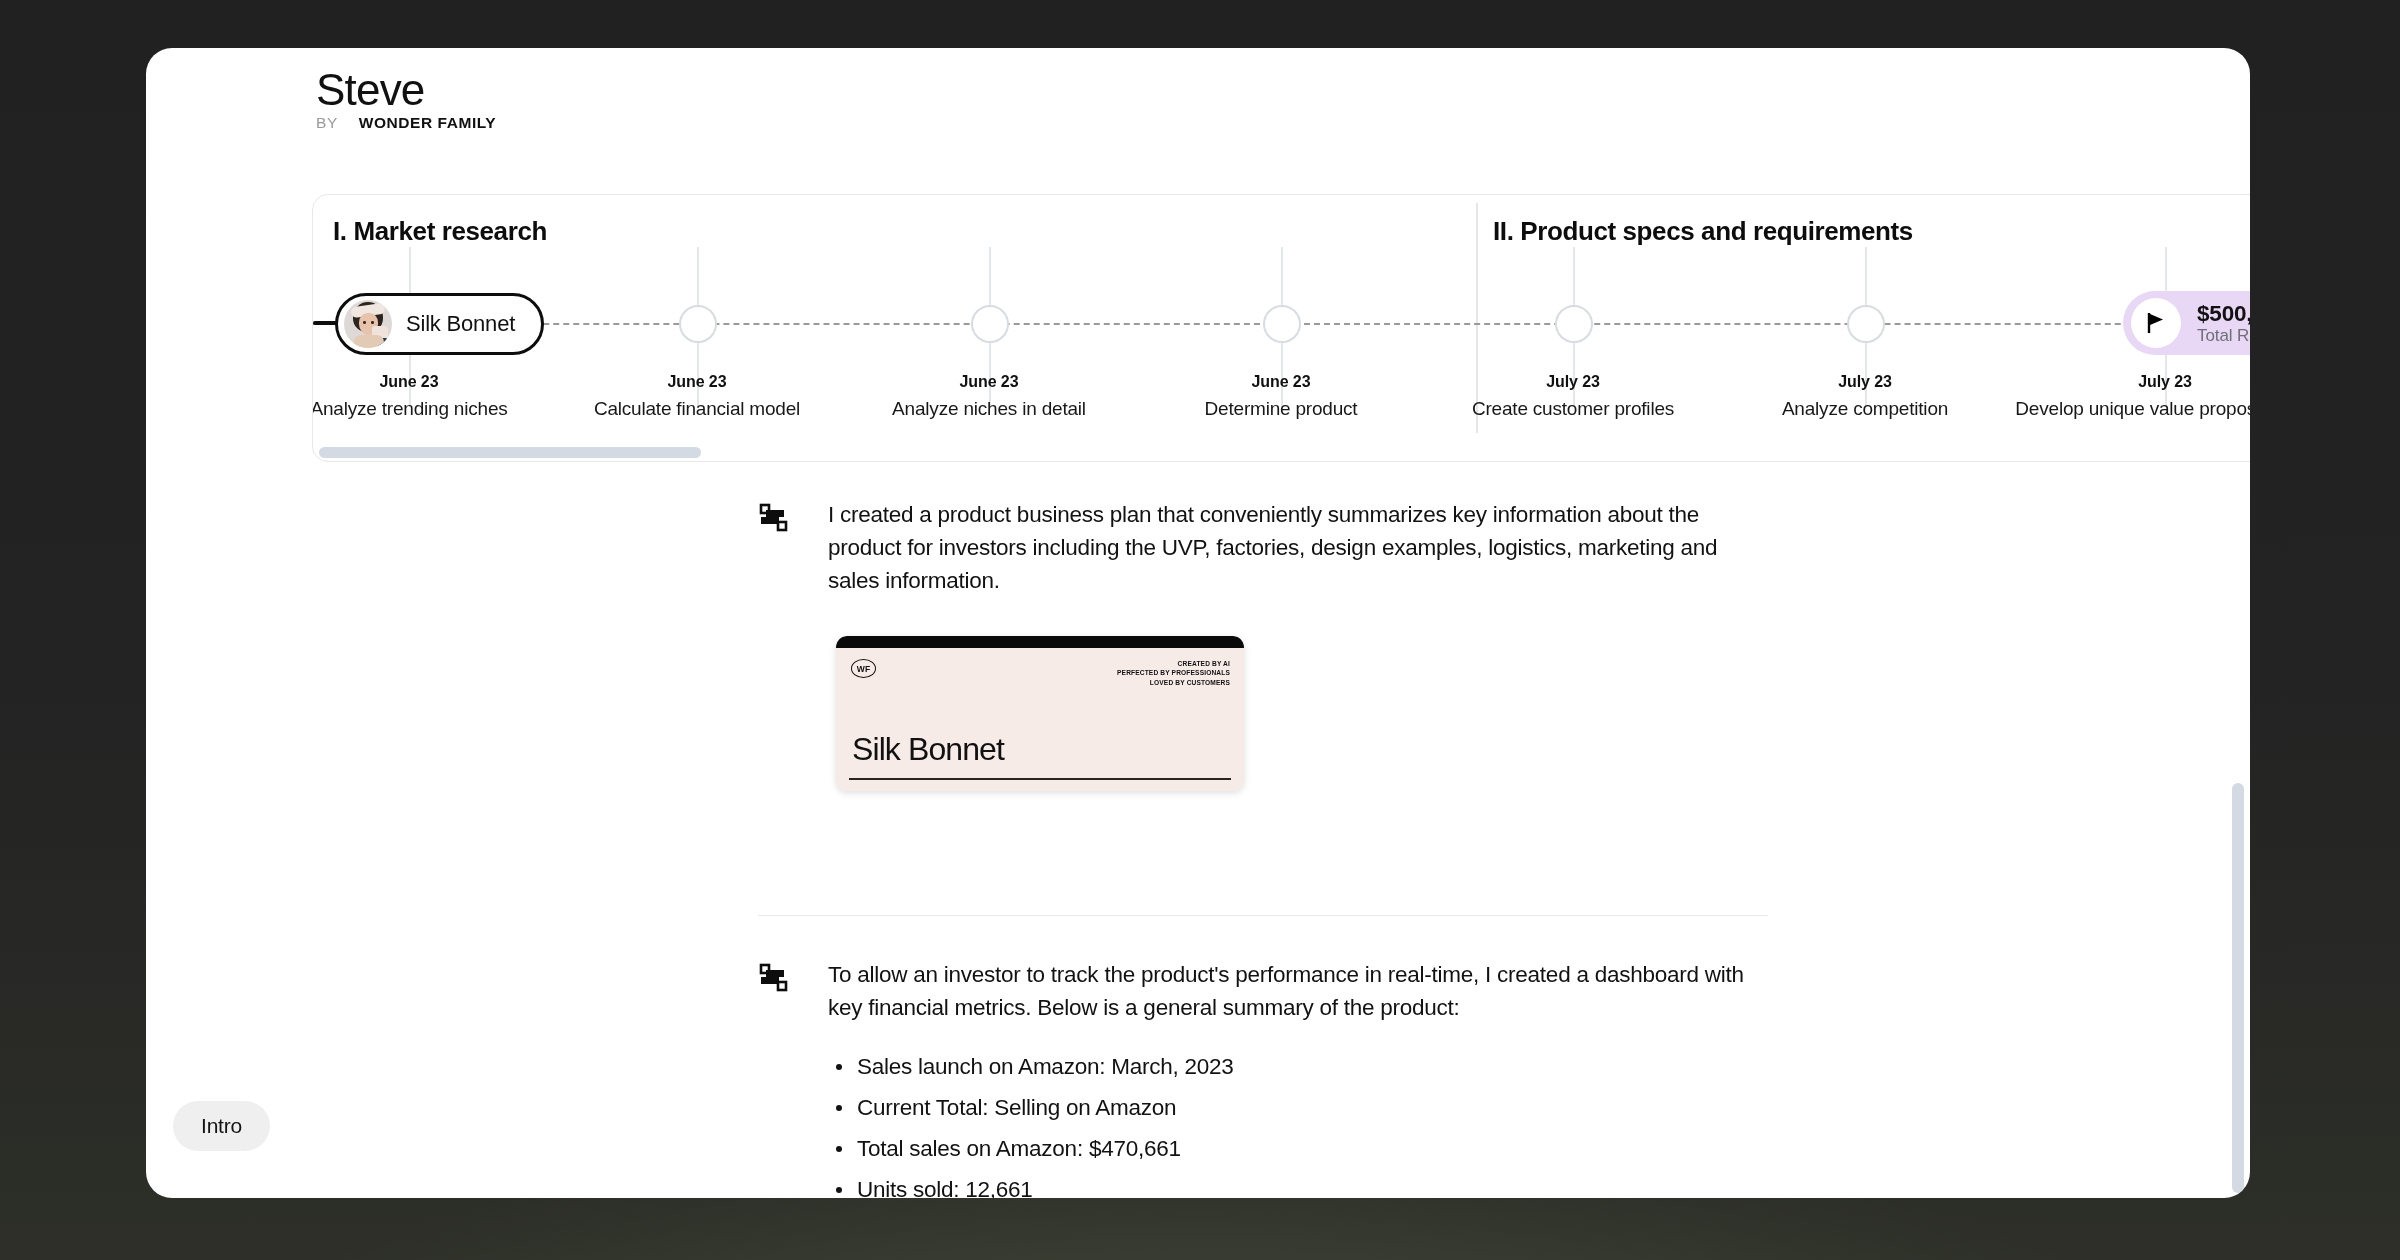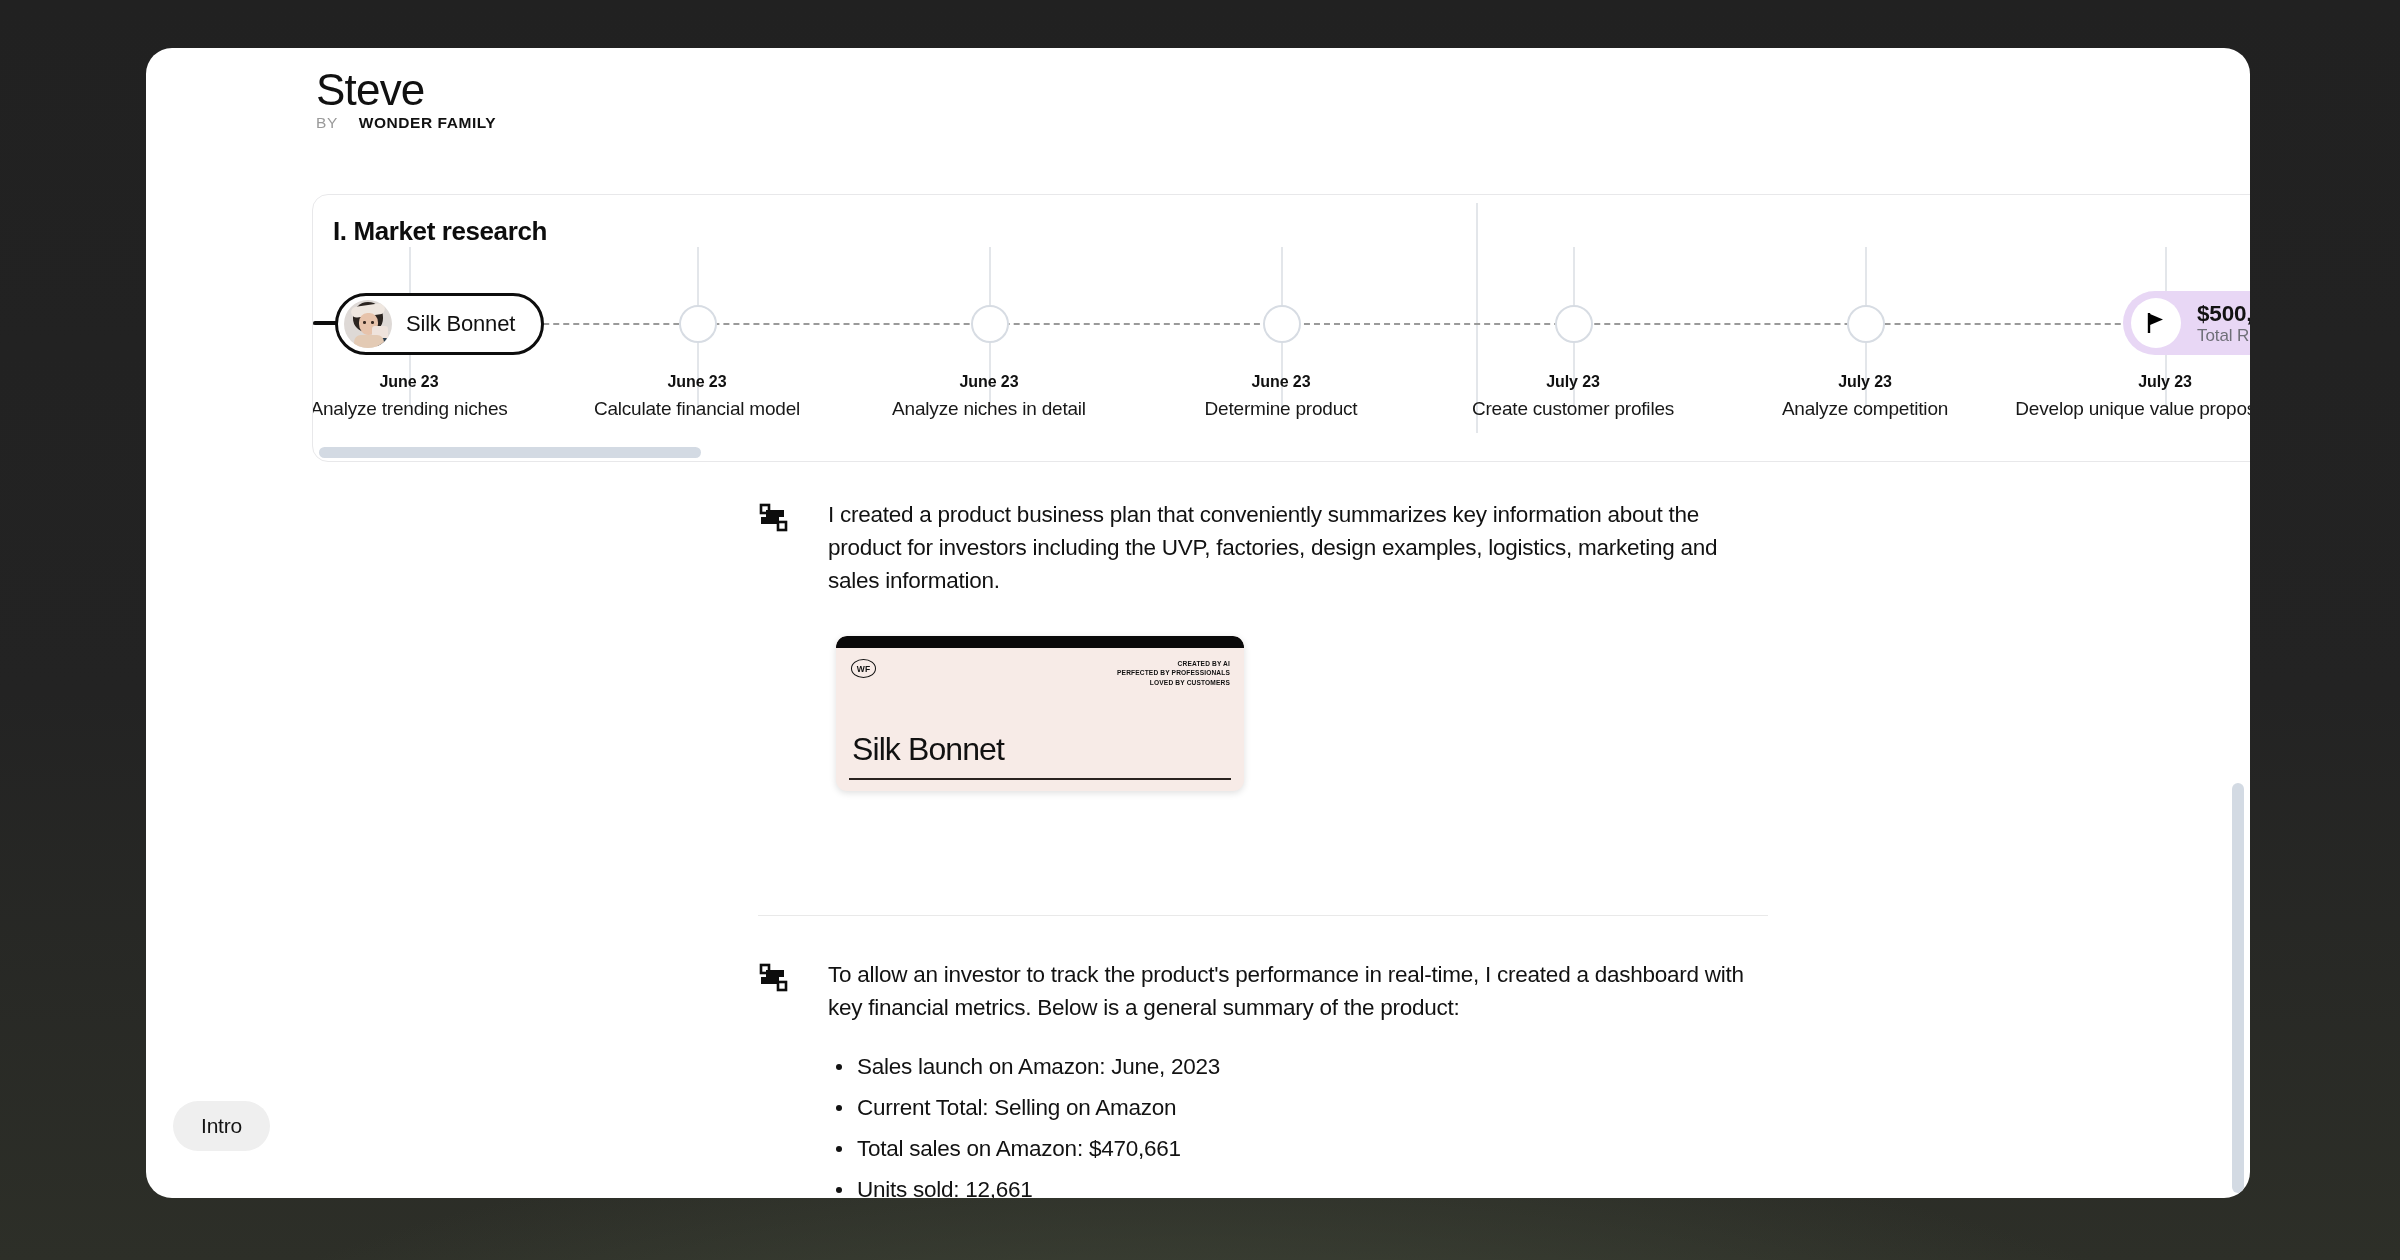--- a/index.html
+++ b/index.html
@@ -398,20 +398,21 @@
     <div class="app-subtitle">
       <span class="by">BY</span>
       <span class="brand">WONDER FAMILY</span>
     </div>
   </div>
 
   <div class="timeline-card">
     <div class="timeline-inner">
 
       <div class="phase-title p1">I. Market research</div>
+      <div class="phase-title p2">II. Product specs and requirements</div>
       <div class="phase-divider"></div>
 
       <div class="track"></div>
       <div class="track-stub"></div>
 
       <div class="grid-line" style="left:96px"></div>
       <div class="grid-line" style="left:384px"></div>
       <div class="grid-line" style="left:676px"></div>
       <div class="grid-line" style="left:968px"></div>
       <div class="grid-line" style="left:1260px"></div>
@@ -519,21 +520,21 @@
         <svg width="30" height="30" viewBox="0 0 30 30" aria-hidden="true">
           <rect x="3" y="2" width="8" height="8" fill="none" stroke="#0d0d0d" stroke-width="2.6"></rect>
           <rect x="8" y="7" width="18" height="7" fill="#0d0d0d"></rect>
           <rect x="3" y="14" width="18" height="7" fill="#0d0d0d"></rect>
           <rect x="20" y="19" width="8" height="8" fill="none" stroke="#0d0d0d" stroke-width="2.6"></rect>
         </svg>
       </span>
       <div>
         <div class="para">To allow an investor to track the product's performance in real-time, I created a dashboard with key financial metrics. Below is a general summary of the product:</div>
         <ul class="bullets">
-          <li>Sales launch on Amazon: June, 2023</li>
+          <li>Sales launch on Amazon: March, 2023</li>
           <li>Current Total: Selling on Amazon</li>
           <li>Total sales on Amazon: $470,661</li>
           <li>Units sold: 12,661</li>
         </ul>
       </div>
     </div>
 
   </div>
 
   <button class="intro-btn">Intro</button>

